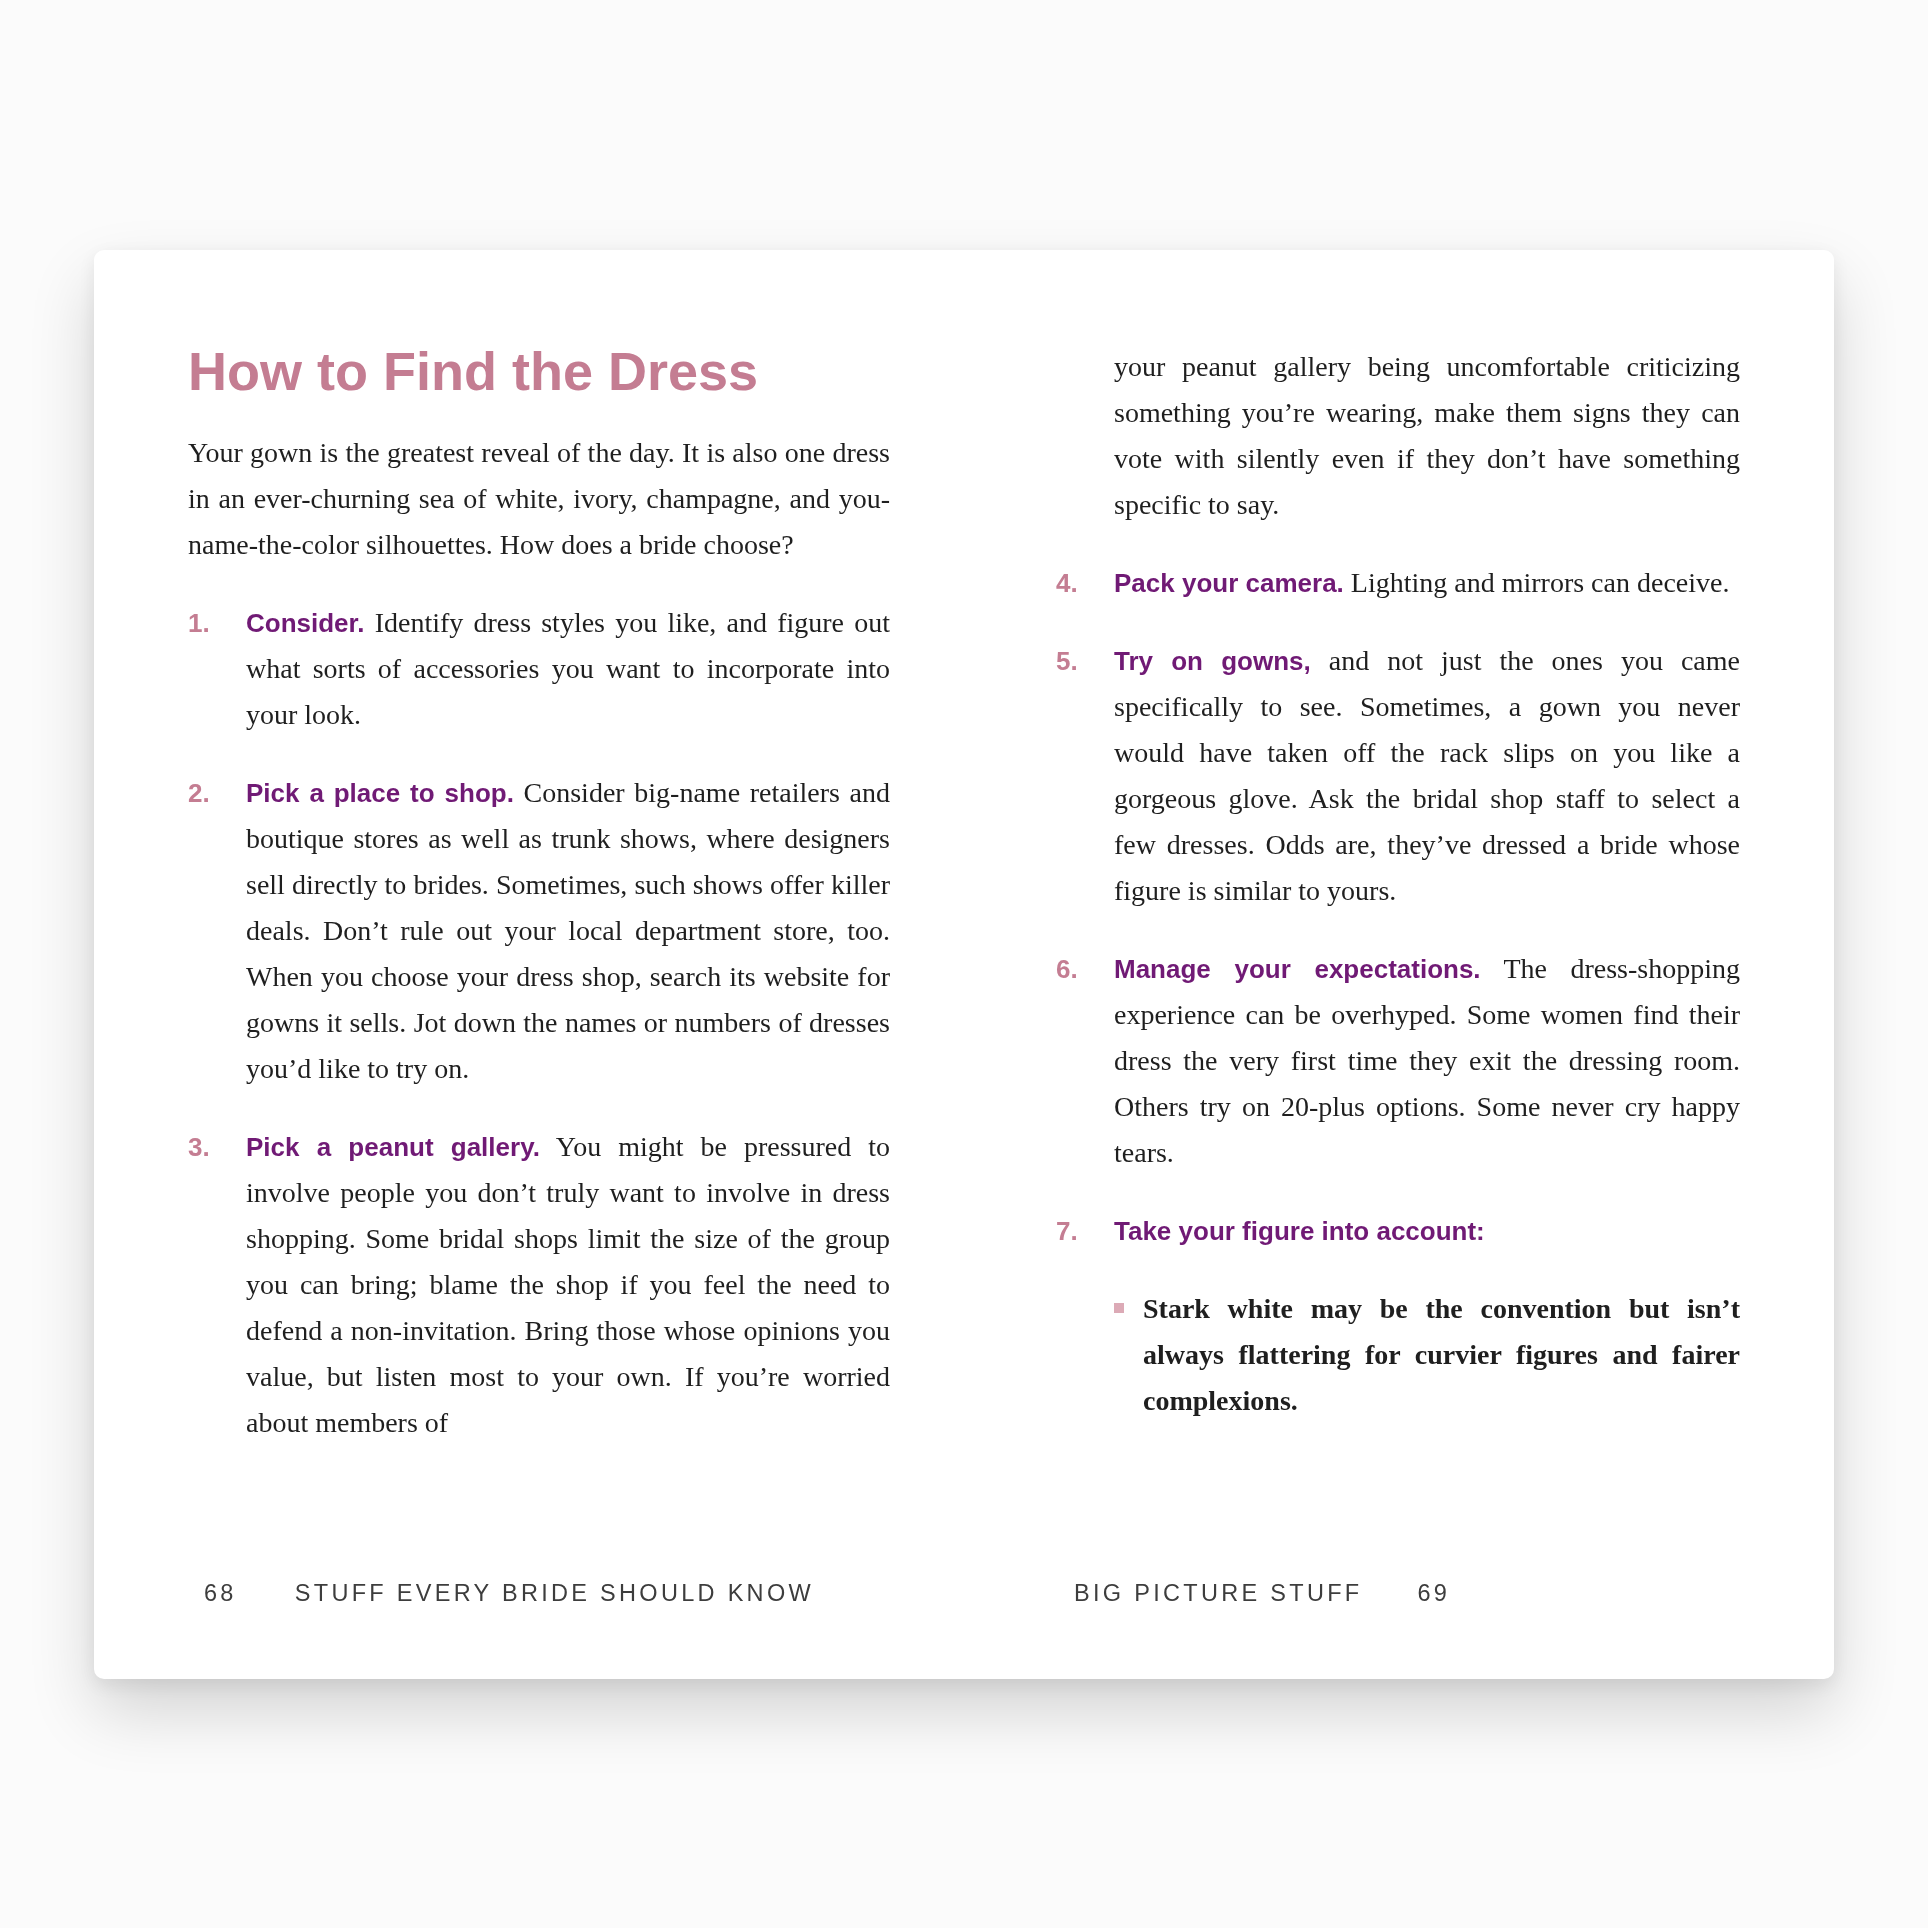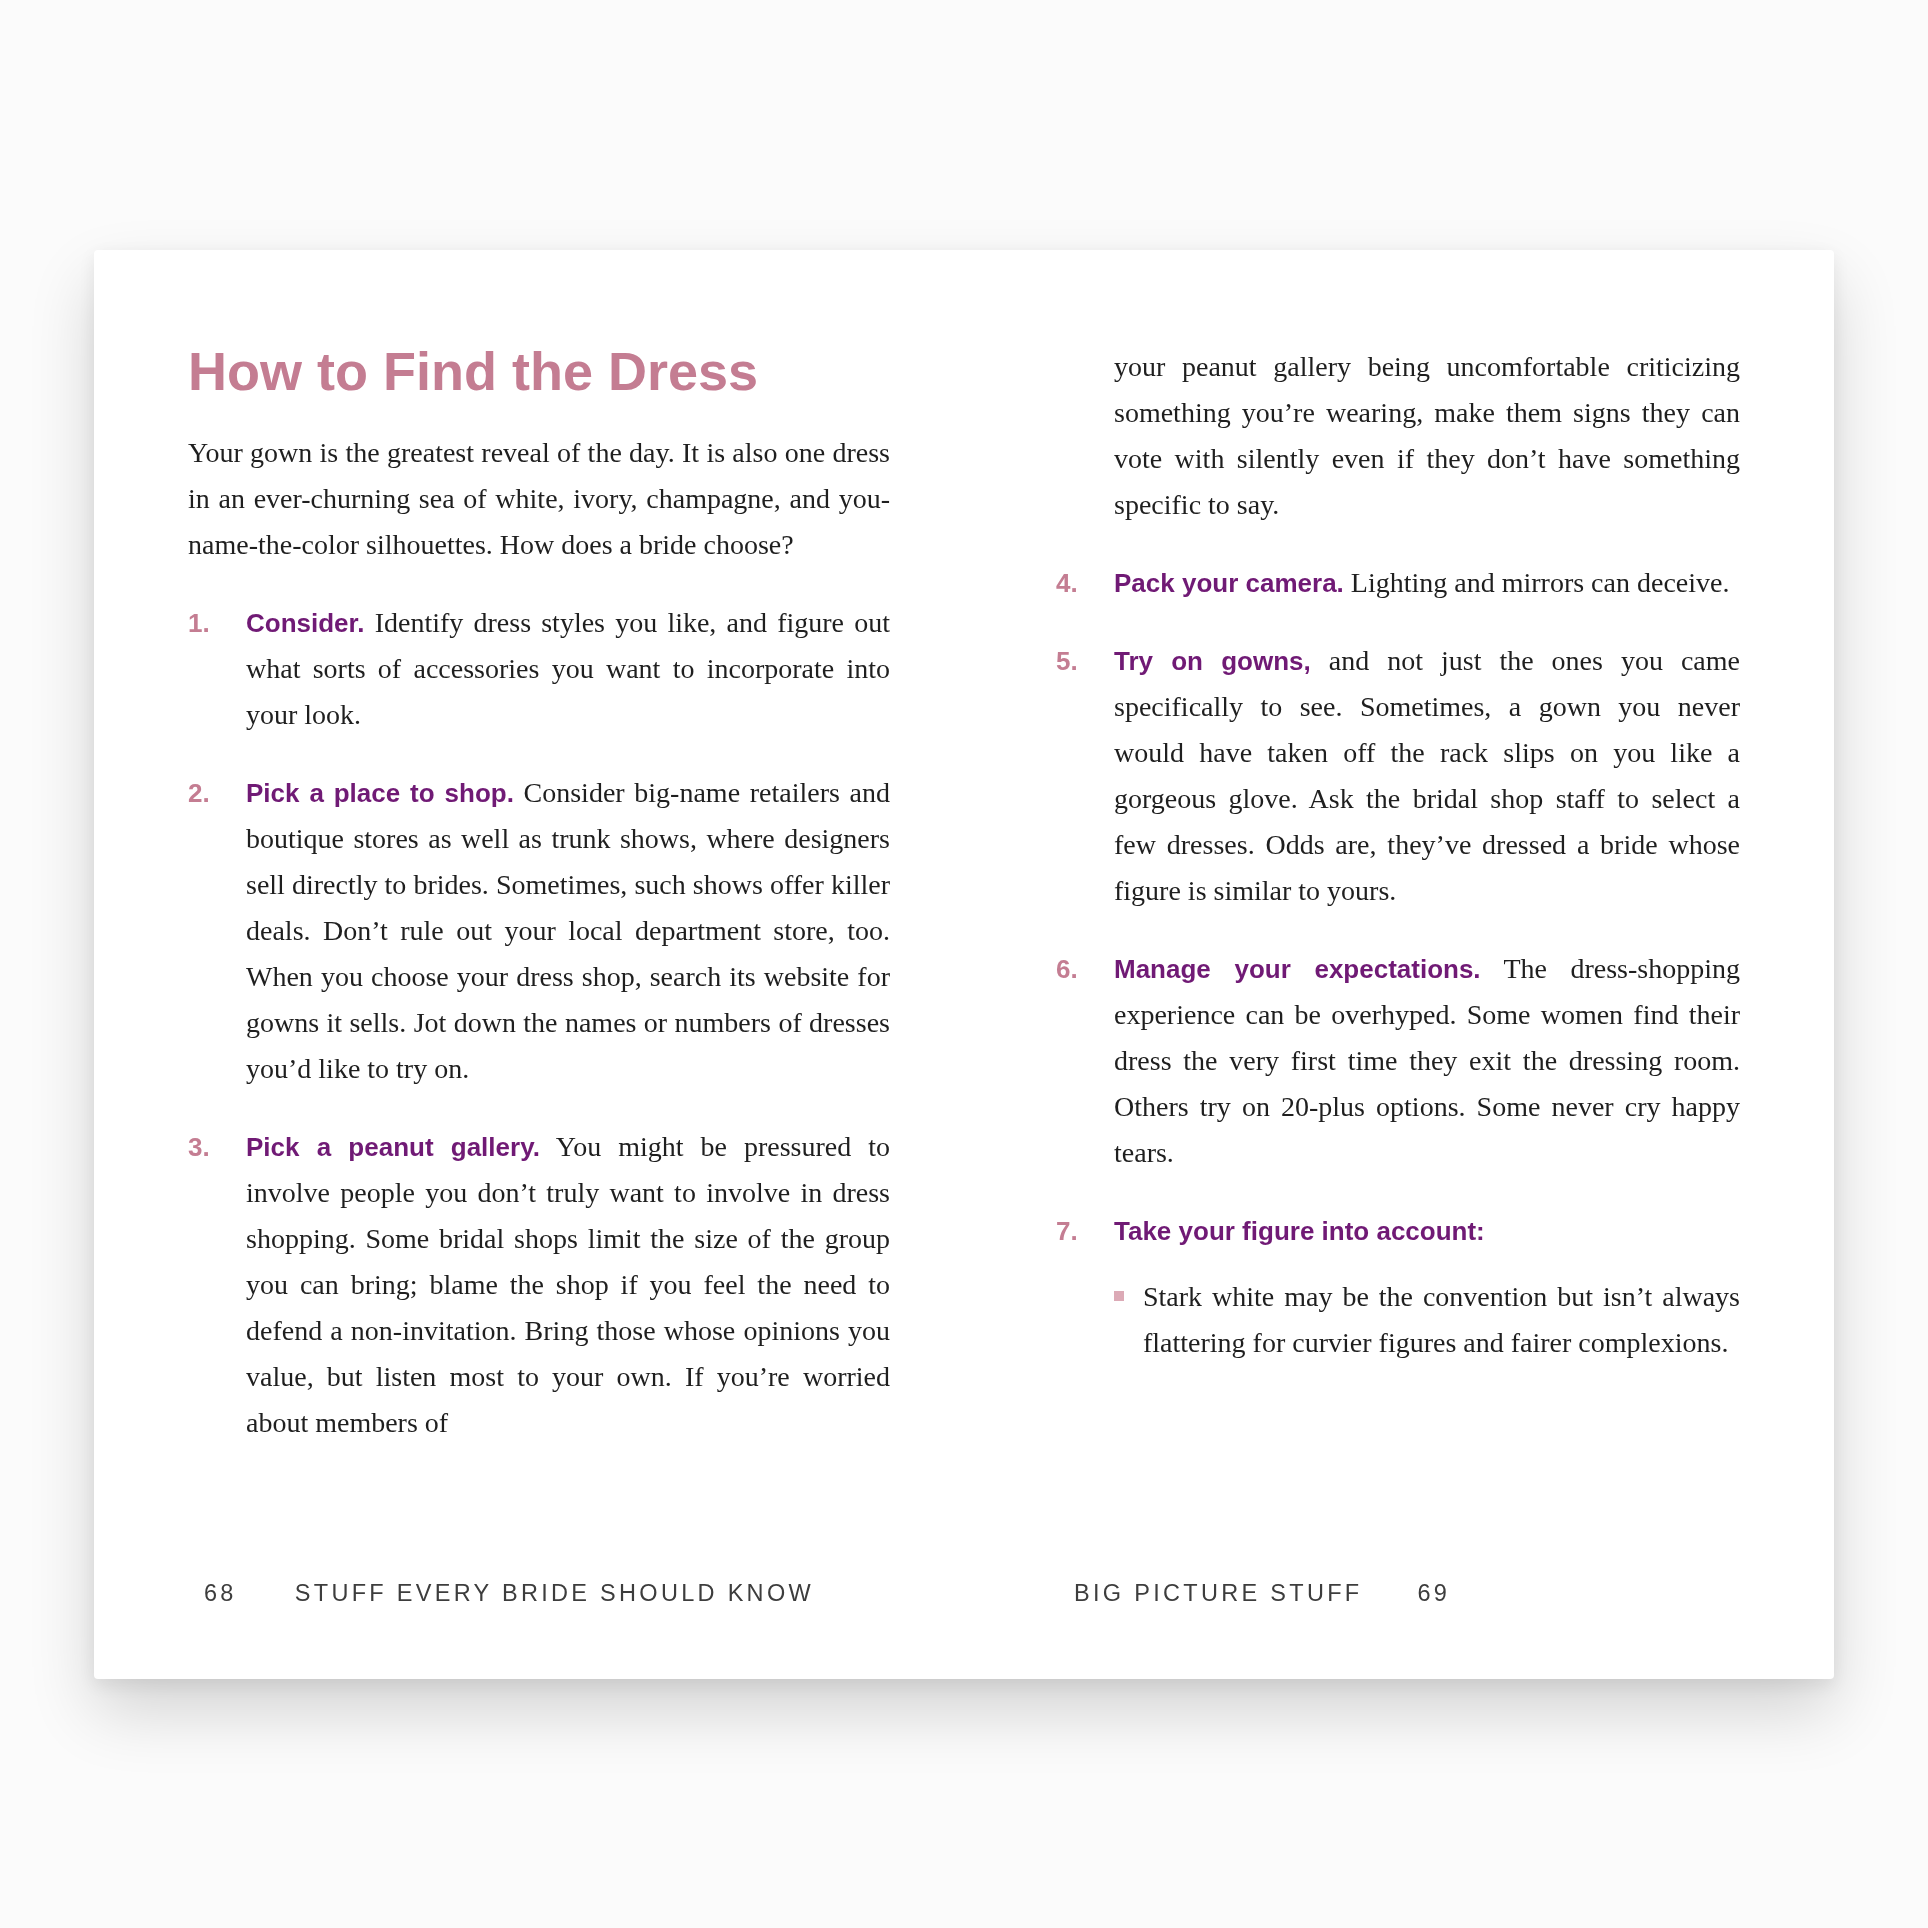--- a/index.html
+++ b/index.html
@@ -11,21 +11,21 @@
     overflow: hidden;
     font-family: "Liberation Sans", sans-serif;
   }
   .spread {
     position: absolute;
     left: 94px;
     top: 250px;
     width: 1740px;
     height: 1429px;
     background: #ffffff;
-    border-radius: 4px;
+    border-radius: 10px;
     box-shadow: 0 5.6px 17px rgba(0,0,0,0.07), 0 32px 66px rgba(0,0,0,0.16);
     display: flex;
   }
   .page {
     position: relative;
     width: 870px;
     height: 100%;
     box-sizing: border-box;
   }
   .page.left  { padding: 90px 74px 0 94px; }
@@ -67,21 +67,22 @@
     font-family: "Liberation Sans", sans-serif;
     font-weight: 700;
     font-size: 26px;
     color: #701a75;
   }
   .cont { margin-left: 58px; }
 
   .sub-item {
     display: grid;
     grid-template-columns: 29px 1fr;
-    margin: 20px 0 0 58px;
+    margin: 32px 0 0 58px;
+    font-weight: bold;
   }
   .bullet-square {
     width: 10.4px;
     height: 10.4px;
     margin-top: 17px;
     background: #dcaab6;
   }
 
   .footer {
     position: absolute;

